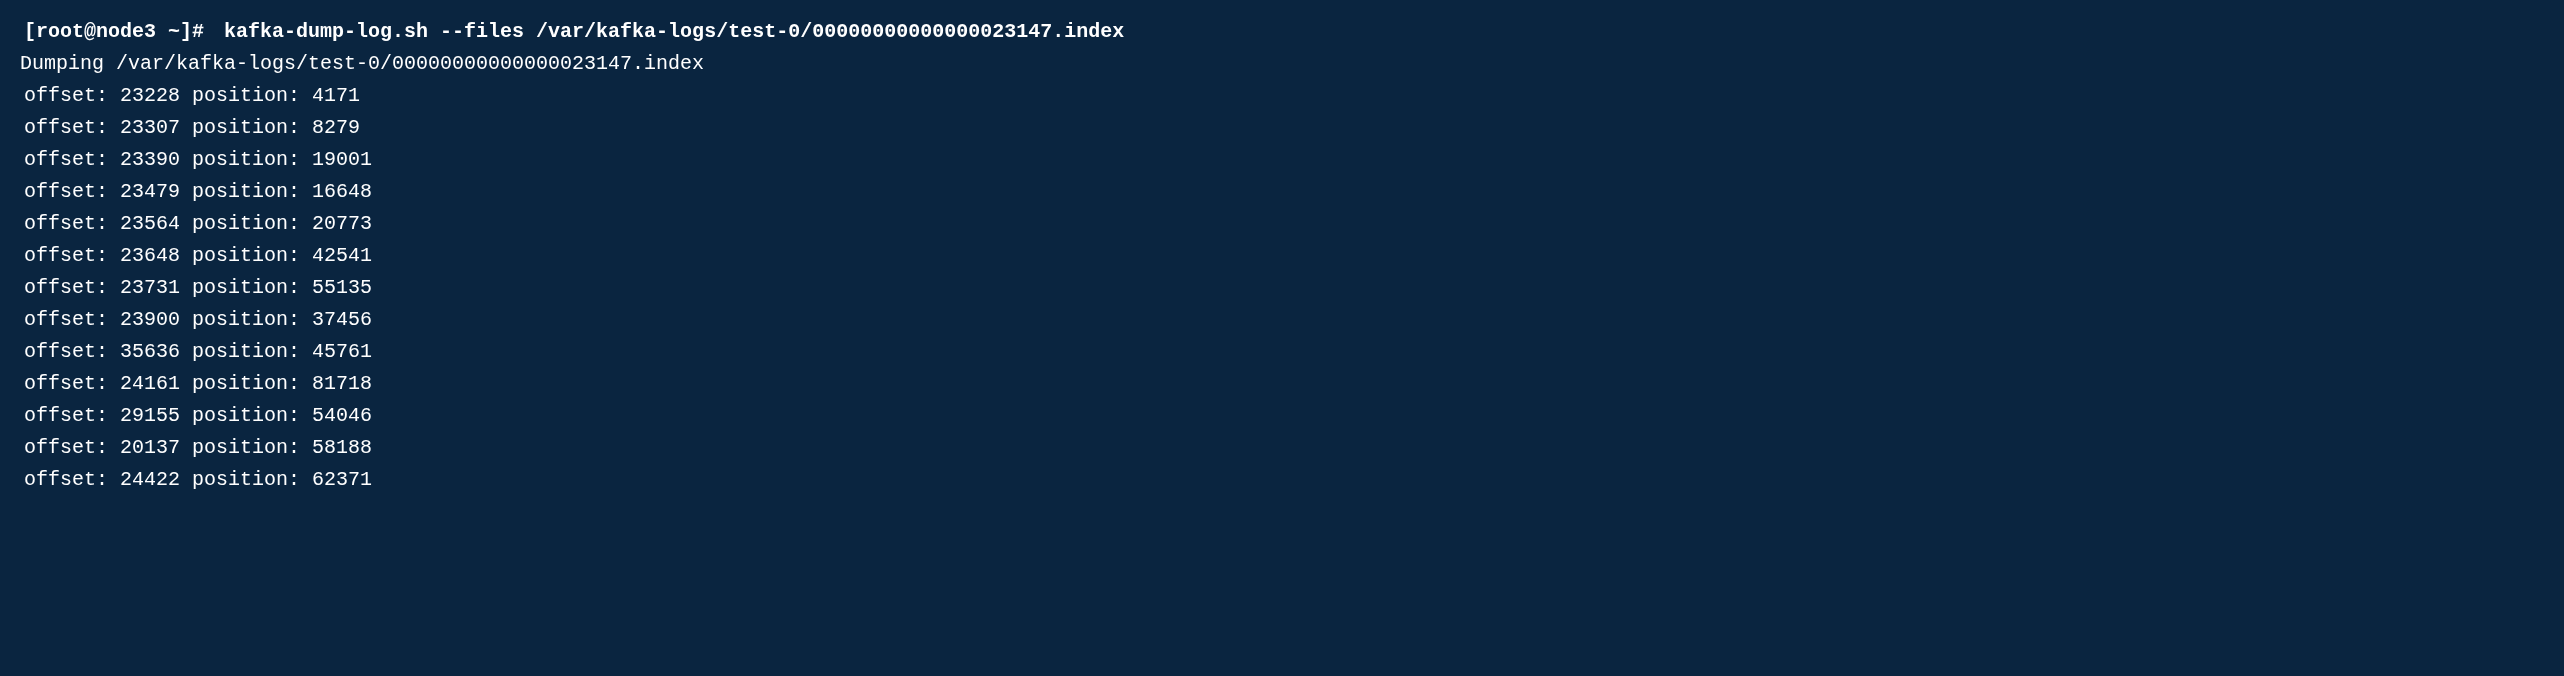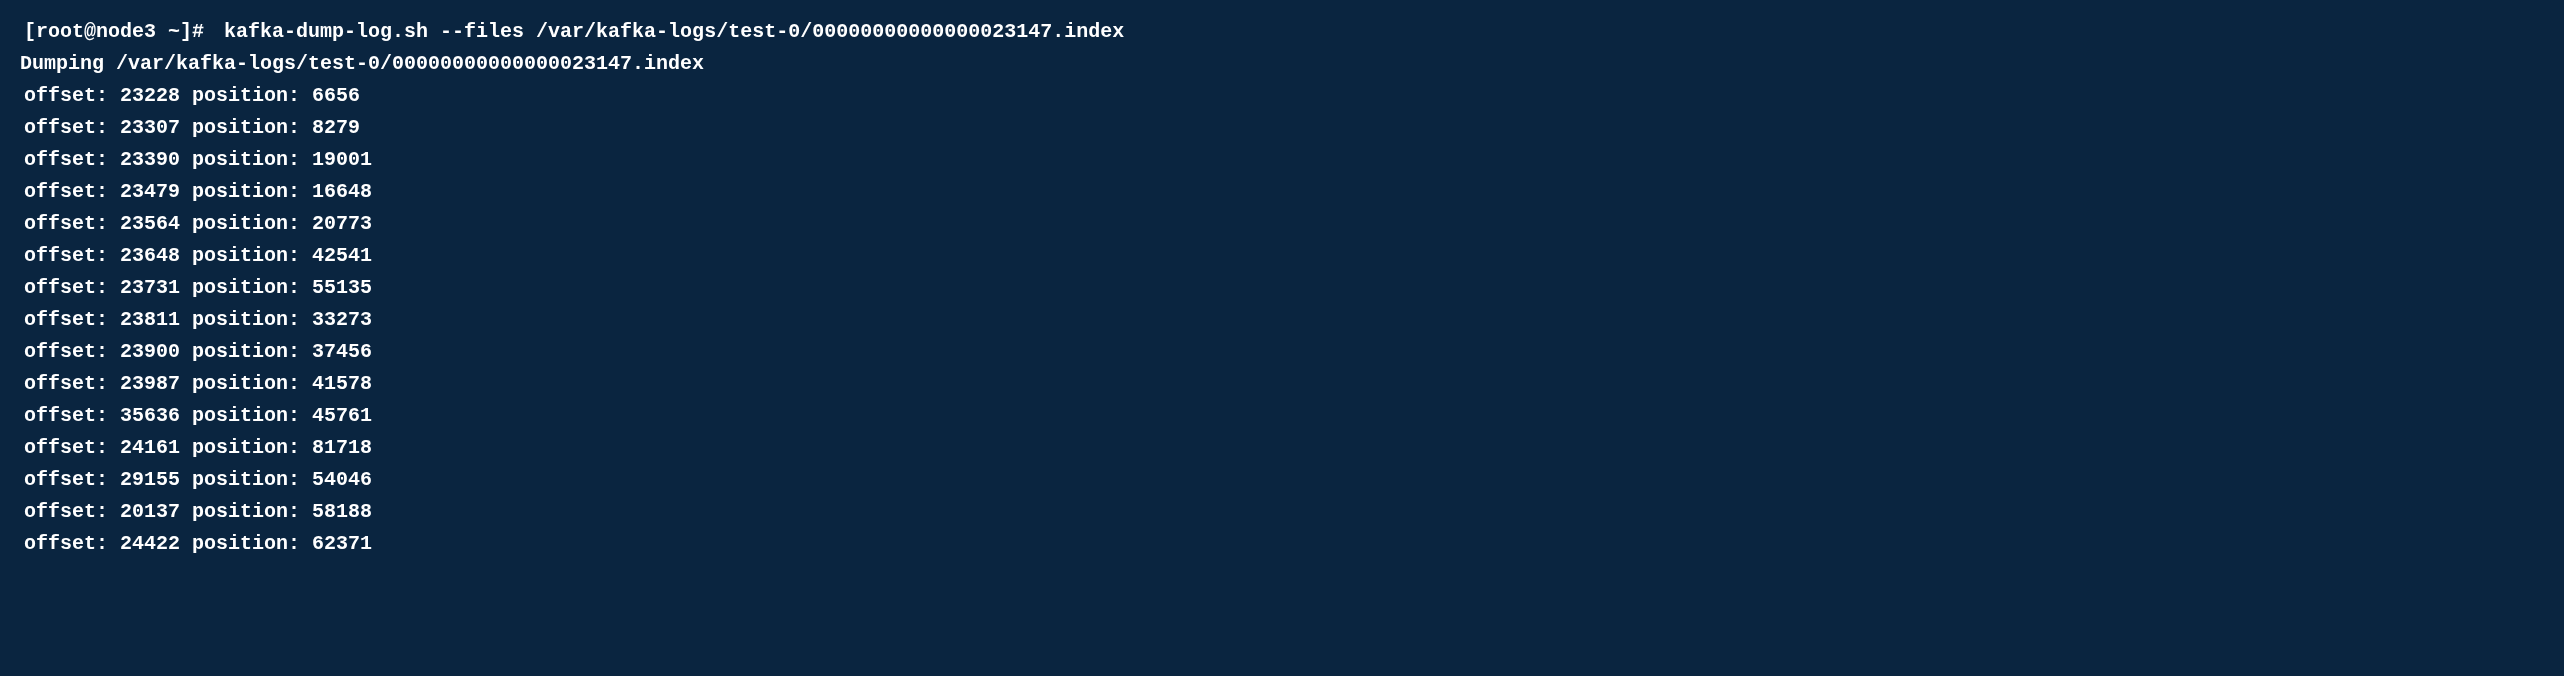--- a/index.html
+++ b/index.html
@@ -13,40 +13,37 @@
       font-family: 'Menlo', 'Monaco', 'Consolas', 'Courier New', monospace;
       font-size: 20px;
       line-height: 1.4;
       padding: 6px 8px;
       width: 2564px;
       height: 676px;
       overflow: hidden;
     }
     .terminal-line {
       white-space: pre;
-      font-weight: bold;
     }
     .prompt-line {
       font-weight: bold;
     }
   </style>
 </head>
 <body>
 
 <div class="terminal-line prompt-line"><span>[root@node3 ~]#</span> <span>kafka-dump-log.sh --files /var/kafka-logs/test-0/00000000000000023147.index</span></div>
 <div class="terminal-line">Dumping /var/kafka-logs/test-0/00000000000000023147.index</div>
 <div id="entries-container">
-    <div class="terminal-line">offset: 23228 position: 6656</div>
+    <div class="terminal-line">offset: 23228 position: 4171</div>
     <div class="terminal-line">offset: 23307 position: 8279</div>
     <div class="terminal-line">offset: 23390 position: 19001</div>
     <div class="terminal-line">offset: 23479 position: 16648</div>
     <div class="terminal-line">offset: 23564 position: 20773</div>
     <div class="terminal-line">offset: 23648 position: 42541</div>
     <div class="terminal-line">offset: 23731 position: 55135</div>
-    <div class="terminal-line">offset: 23811 position: 33273</div>
     <div class="terminal-line">offset: 23900 position: 37456</div>
-    <div class="terminal-line">offset: 23987 position: 41578</div>
     <div class="terminal-line">offset: 35636 position: 45761</div>
     <div class="terminal-line">offset: 24161 position: 81718</div>
     <div class="terminal-line">offset: 29155 position: 54046</div>
     <div class="terminal-line">offset: 20137 position: 58188</div>
     <div class="terminal-line">offset: 24422 position: 62371</div>
   </div>
 
 </body></html>

